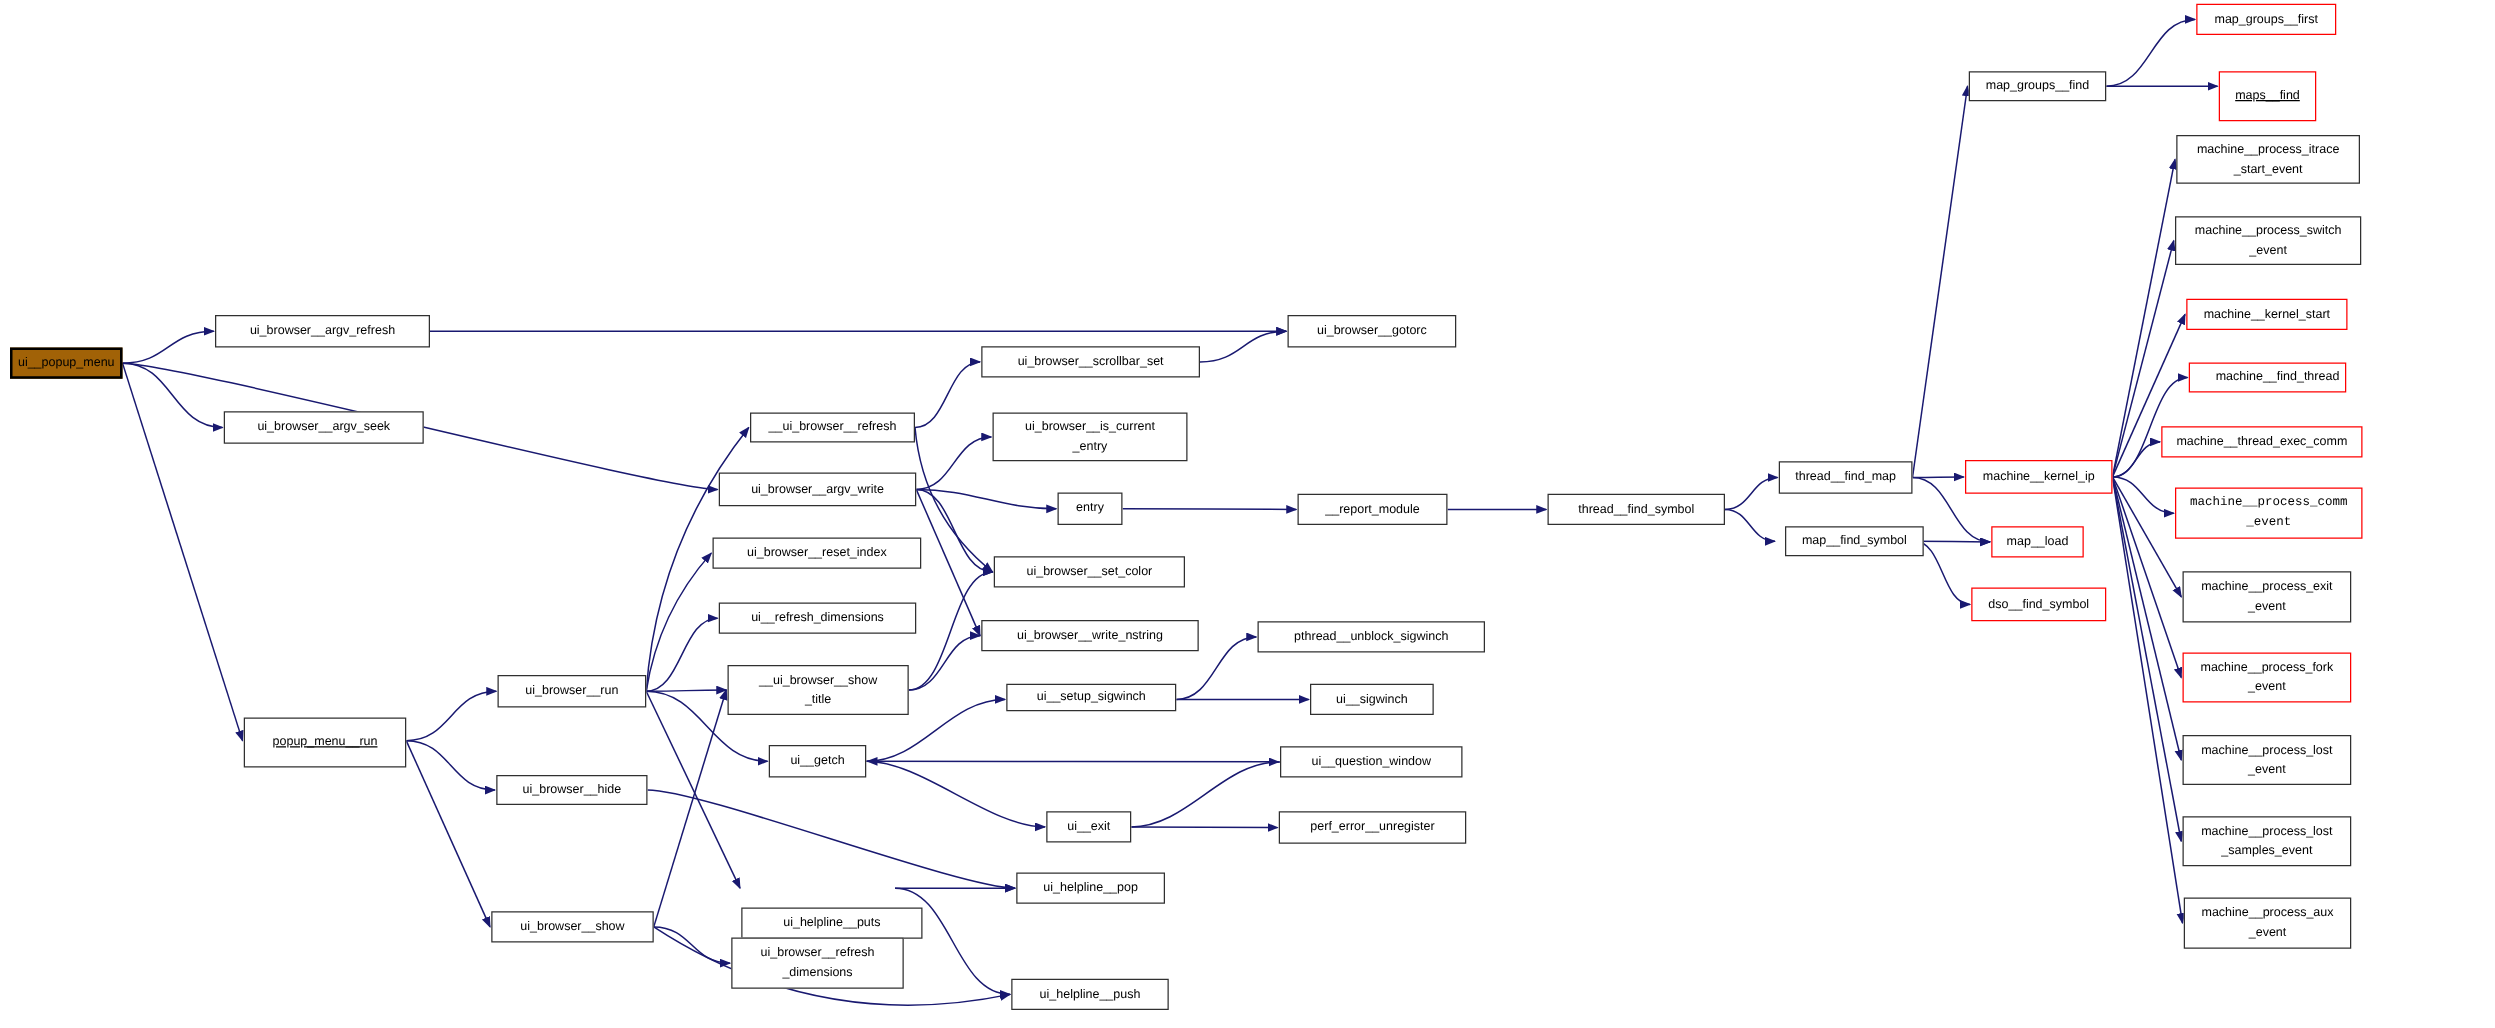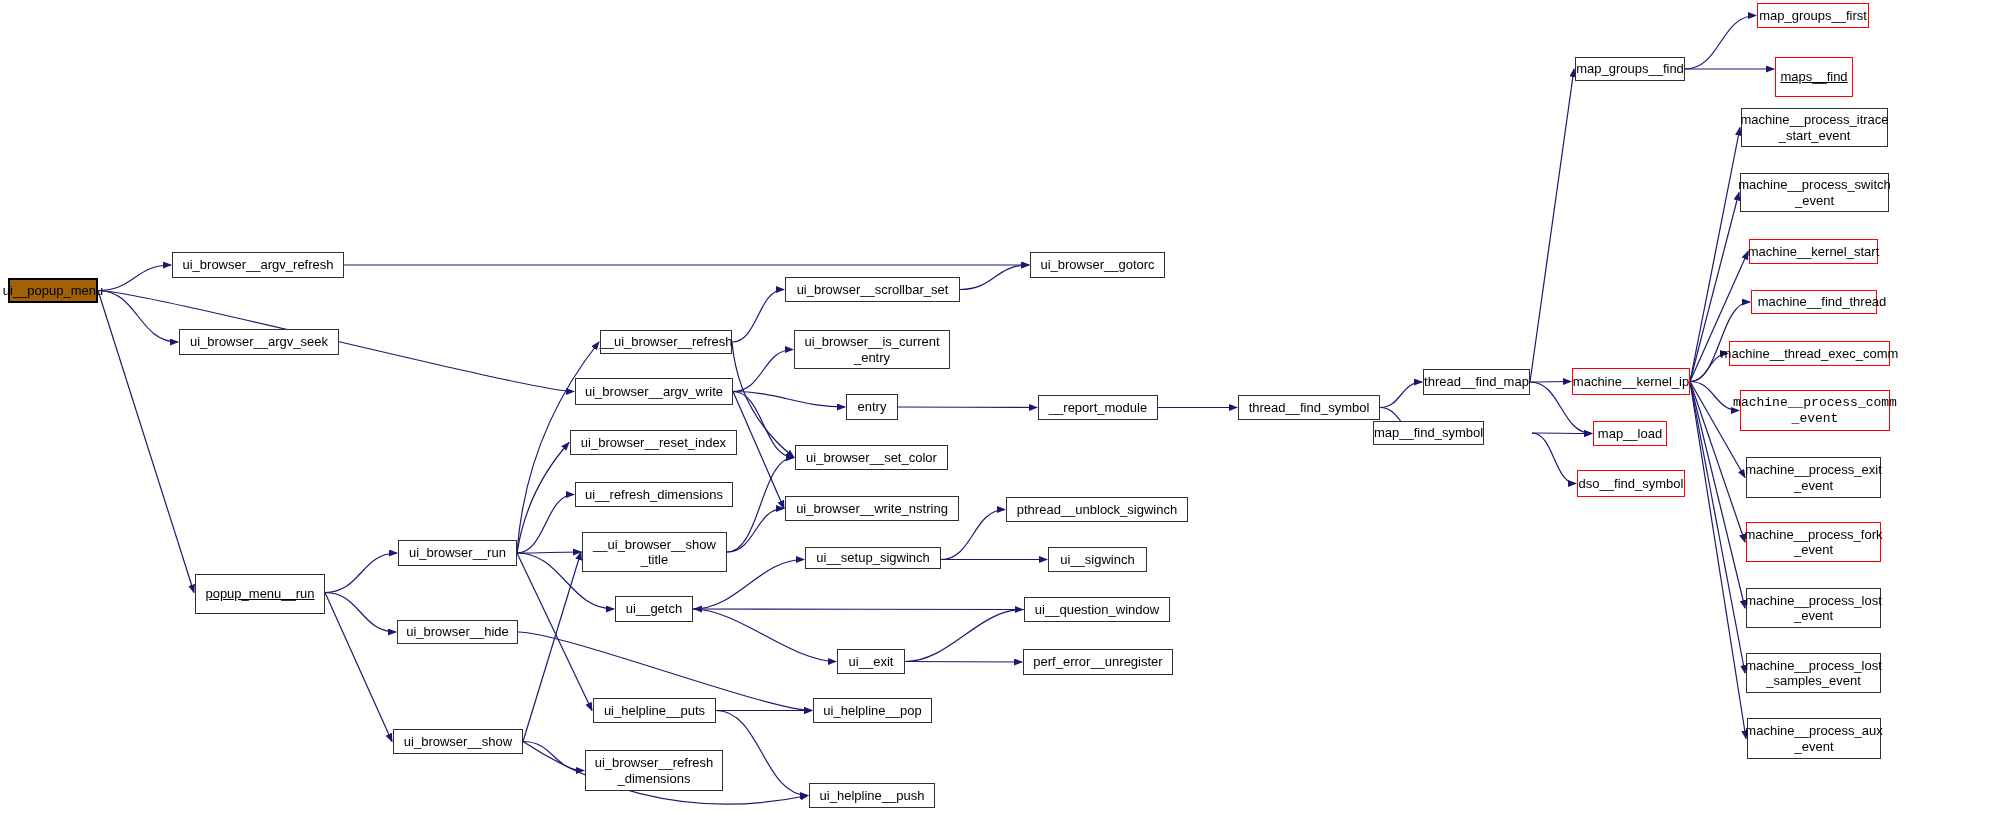--- a/index.html
+++ b/index.html
@@ -1,21 +1,21 @@
 <!DOCTYPE html>
 <html><head>
 <meta charset="utf-8">
 <style>
   html,body{margin:0;padding:0;background:#fff;}
   #call-graph{position:relative;width:1996px;height:822px;background:#fff;
     font-family:"Liberation Sans",sans-serif;overflow:hidden;}
   #edges-svg{position:absolute;left:0;top:0;width:1996px;height:822px;}
   .node{position:absolute;background:#fff;border:1px solid #303030;box-sizing:border-box;
     display:flex;align-items:center;justify-content:center;text-align:center;
-    font-size:13px;line-height:15.5px;color:#000;cursor:pointer;}
+    font-size:10px;line-height:15.5px;color:#000;cursor:pointer;}
   .node.red{border-color:#ff0000;}
   .node.root{background:#a16207;border:2px solid #000;cursor:default;}
   .node .lbl{white-space:pre-line;padding:0 2px;}
 </style>
 </head>
 <body>
 
 <div id="call-graph">
   <svg id="edges-svg" xmlns="http://www.w3.org/2000/svg">
     <defs>
@@ -115,21 +115,21 @@
       </div>
       <div class="node" style="left: 398px; top: 540px; width: 119px; height: 26px;">
         <span class="lbl">ui_browser__run</span>
       </div>
       <div class="node" style="left: 397px; top: 620px; width: 121px; height: 24px;">
         <span class="lbl">ui_browser__hide</span>
       </div>
       <div class="node" style="left: 393px; top: 729px; width: 130px; height: 25px;">
         <span class="lbl">ui_browser__show</span>
       </div>
-      <div class="node" style="left: 593px; top: 698px; width: 123px; height: 25px;">
+      <div class="node" style="left: 593px; top: 726px; width: 145px; height: 25px;">
         <span class="lbl">ui_helpline__puts</span>
       </div>
       <div class="node" style="left: 585px; top: 750px; width: 138px; height: 41px;">
         <span class="lbl">ui_browser__refresh
 _dimensions</span>
       </div>
       <div class="node" style="left: 615px; top: 596px; width: 78px; height: 26px;">
         <span class="lbl">ui__getch</span>
       </div>
       <div class="node" style="left: 785px; top: 277px; width: 175px; height: 25px;">
@@ -177,21 +177,21 @@
       </div>
       <div class="node" style="left: 1038px; top: 395px; width: 120px; height: 25px;">
         <span class="lbl">__report_module</span>
       </div>
       <div class="node" style="left: 1238px; top: 395px; width: 142px; height: 25px;">
         <span class="lbl">thread__find_symbol</span>
       </div>
       <div class="node" style="left: 1423px; top: 369px; width: 107px; height: 26px;">
         <span class="lbl">thread__find_map</span>
       </div>
-      <div class="node" style="left: 1373px; top: 421px; width: 111px; height: 24px;">
+      <div class="node" style="left: 1428px; top: 421px; width: 111px; height: 24px;">
         <span class="lbl">map__find_symbol</span>
       </div>
       <div class="node" style="left: 1575px; top: 57px; width: 110px; height: 24px;">
         <span class="lbl">map_groups__find</span>
       </div>
       <div class="node red" style="left: 1572px; top: 368px; width: 118px; height: 27px;">
         <span class="lbl">machine__kernel_ip</span>
       </div>
       <div class="node red" style="left: 1593px; top: 421px; width: 74px; height: 25px;">
         <span class="lbl">map__load</span>

